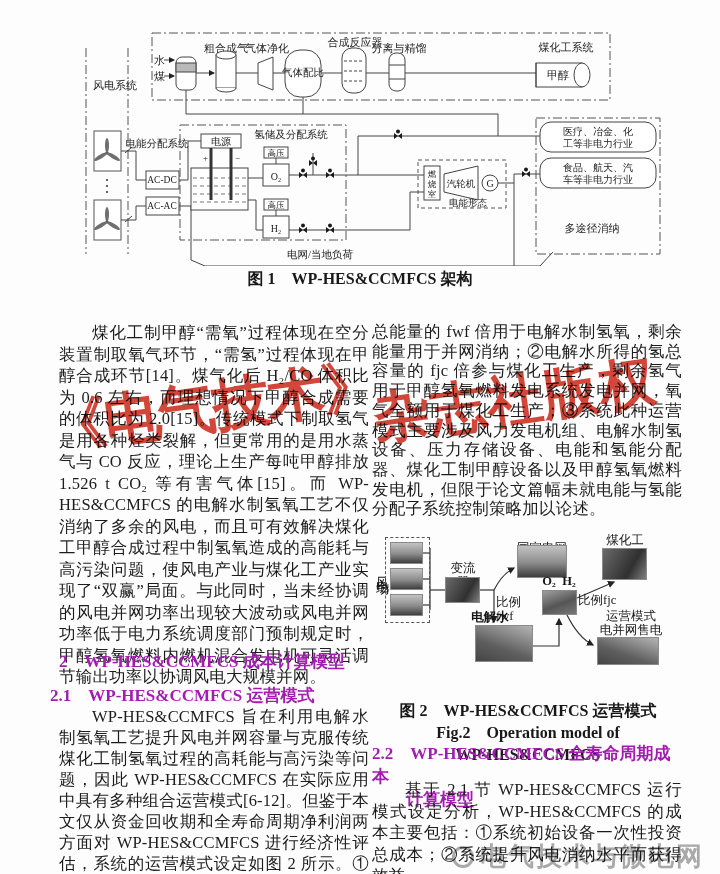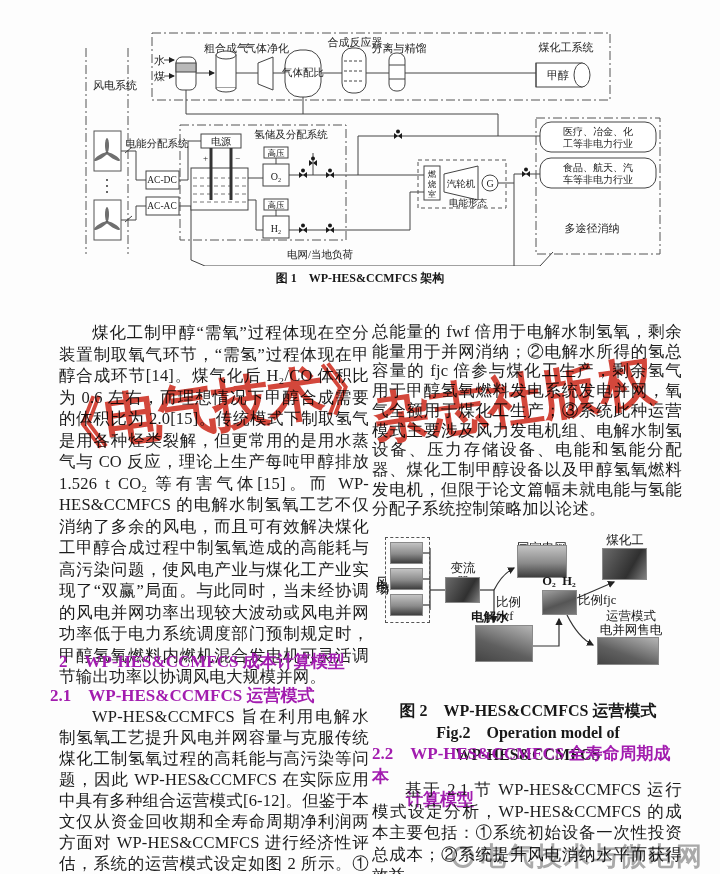--- a/index.html
+++ b/index.html
@@ -3,21 +3,21 @@
 <meta charset="utf-8">
 <style>
   html,body{margin:0;padding:0;background:#e8e8e8;}
   .page{position:relative;width:720px;height:874px;background:#fdfdfd;overflow:hidden;
         font-family:"Liberation Serif","DejaVu Serif",serif;color:#1c1c1c;}
   
   .fig1{position:absolute;left:58px;top:8px;width:606px;height:258px;}
   .fig1 text{font-family:"Liberation Serif","DejaVu Serif",serif;fill:#222;}
   
   .cap{position:absolute;text-align:center;font-weight:bold;color:#181818;}
-  .cap1{left:40px;top:268px;width:640px;font-size:12px;line-height:21px;}
+  .cap1{left:40px;top:268px;width:640px;font-size:16px;line-height:21px;}
   .cap2{left:372px;top:676px;width:312px;font-size:16px;line-height:22px;margin-top:24px;}
   
   .col{position:absolute;width:310px;font-size:16.5px;line-height:21.5px;
        text-align:justify;letter-spacing:.2px;}
   .indent{text-indent:2em;}
   .h-sec{position:absolute;width:312px;font-weight:bold;font-size:17px;color:#a21caf;}
   .h-sec .l2{padding-left:34px;}
   
   .fig2{position:absolute;left:372px;top:518px;width:330px;height:160px;}
   .fig2 .lbl{position:absolute;font-size:12.5px;line-height:13.5px;color:#161616;text-align:center;}

